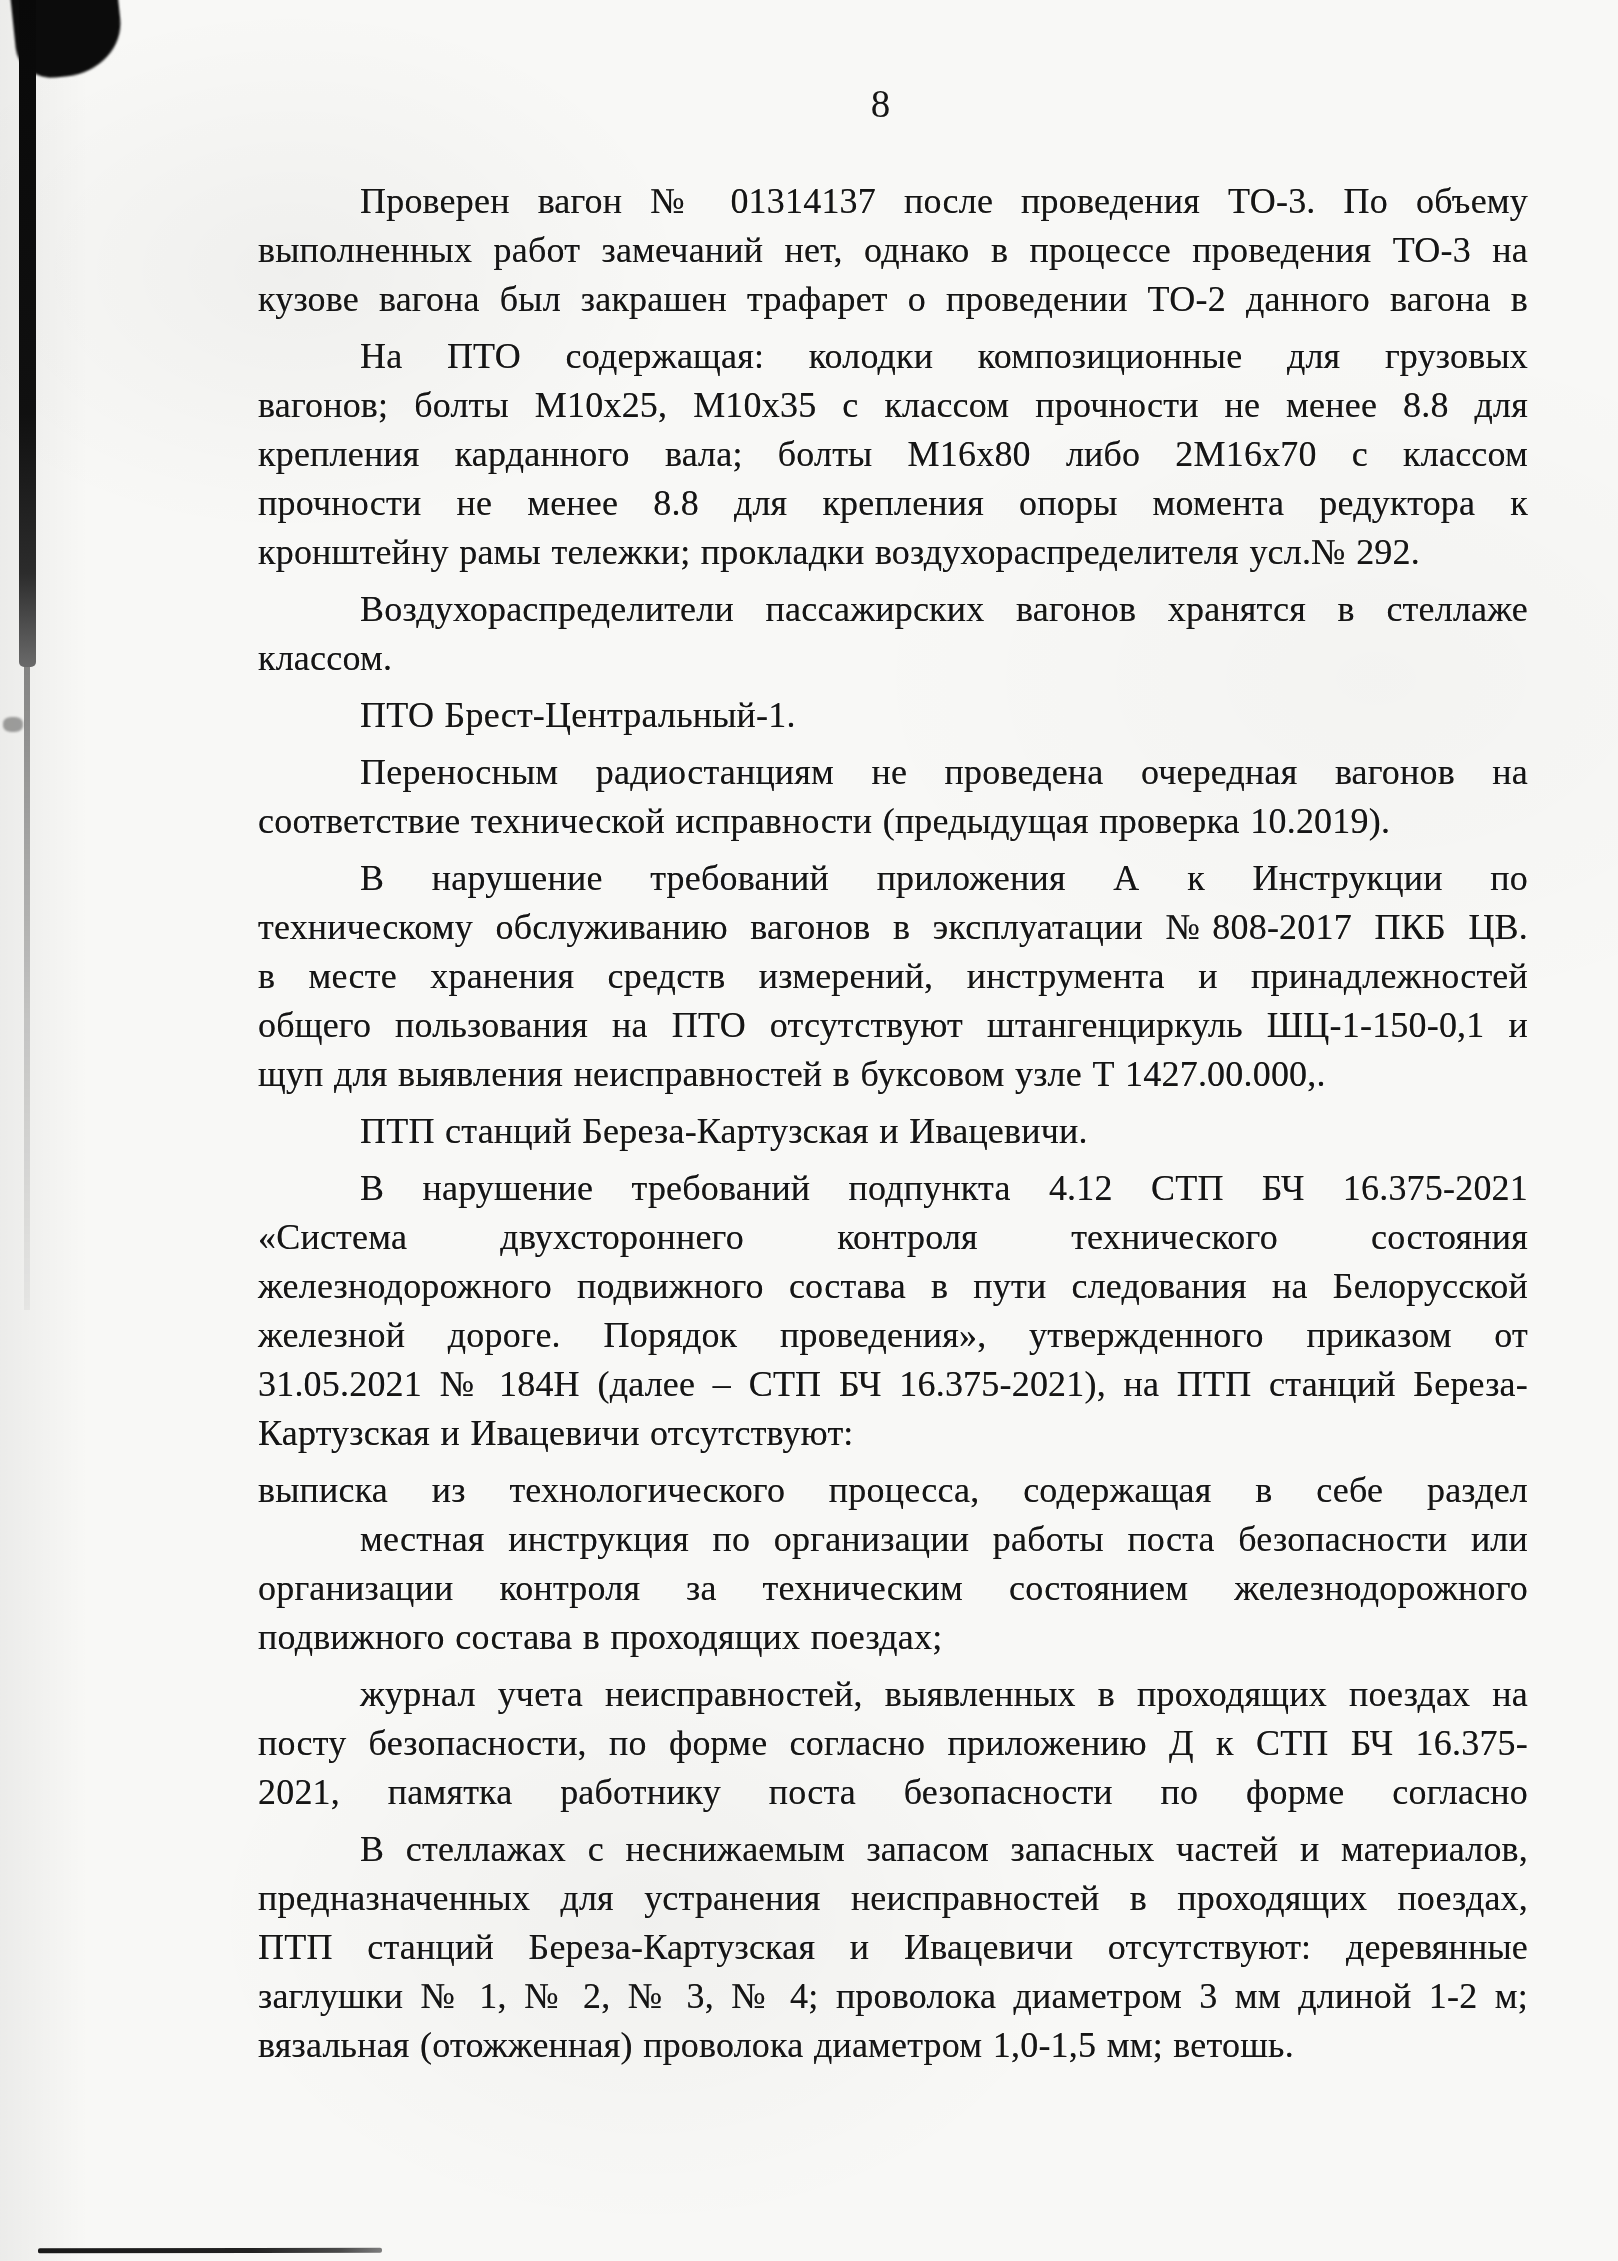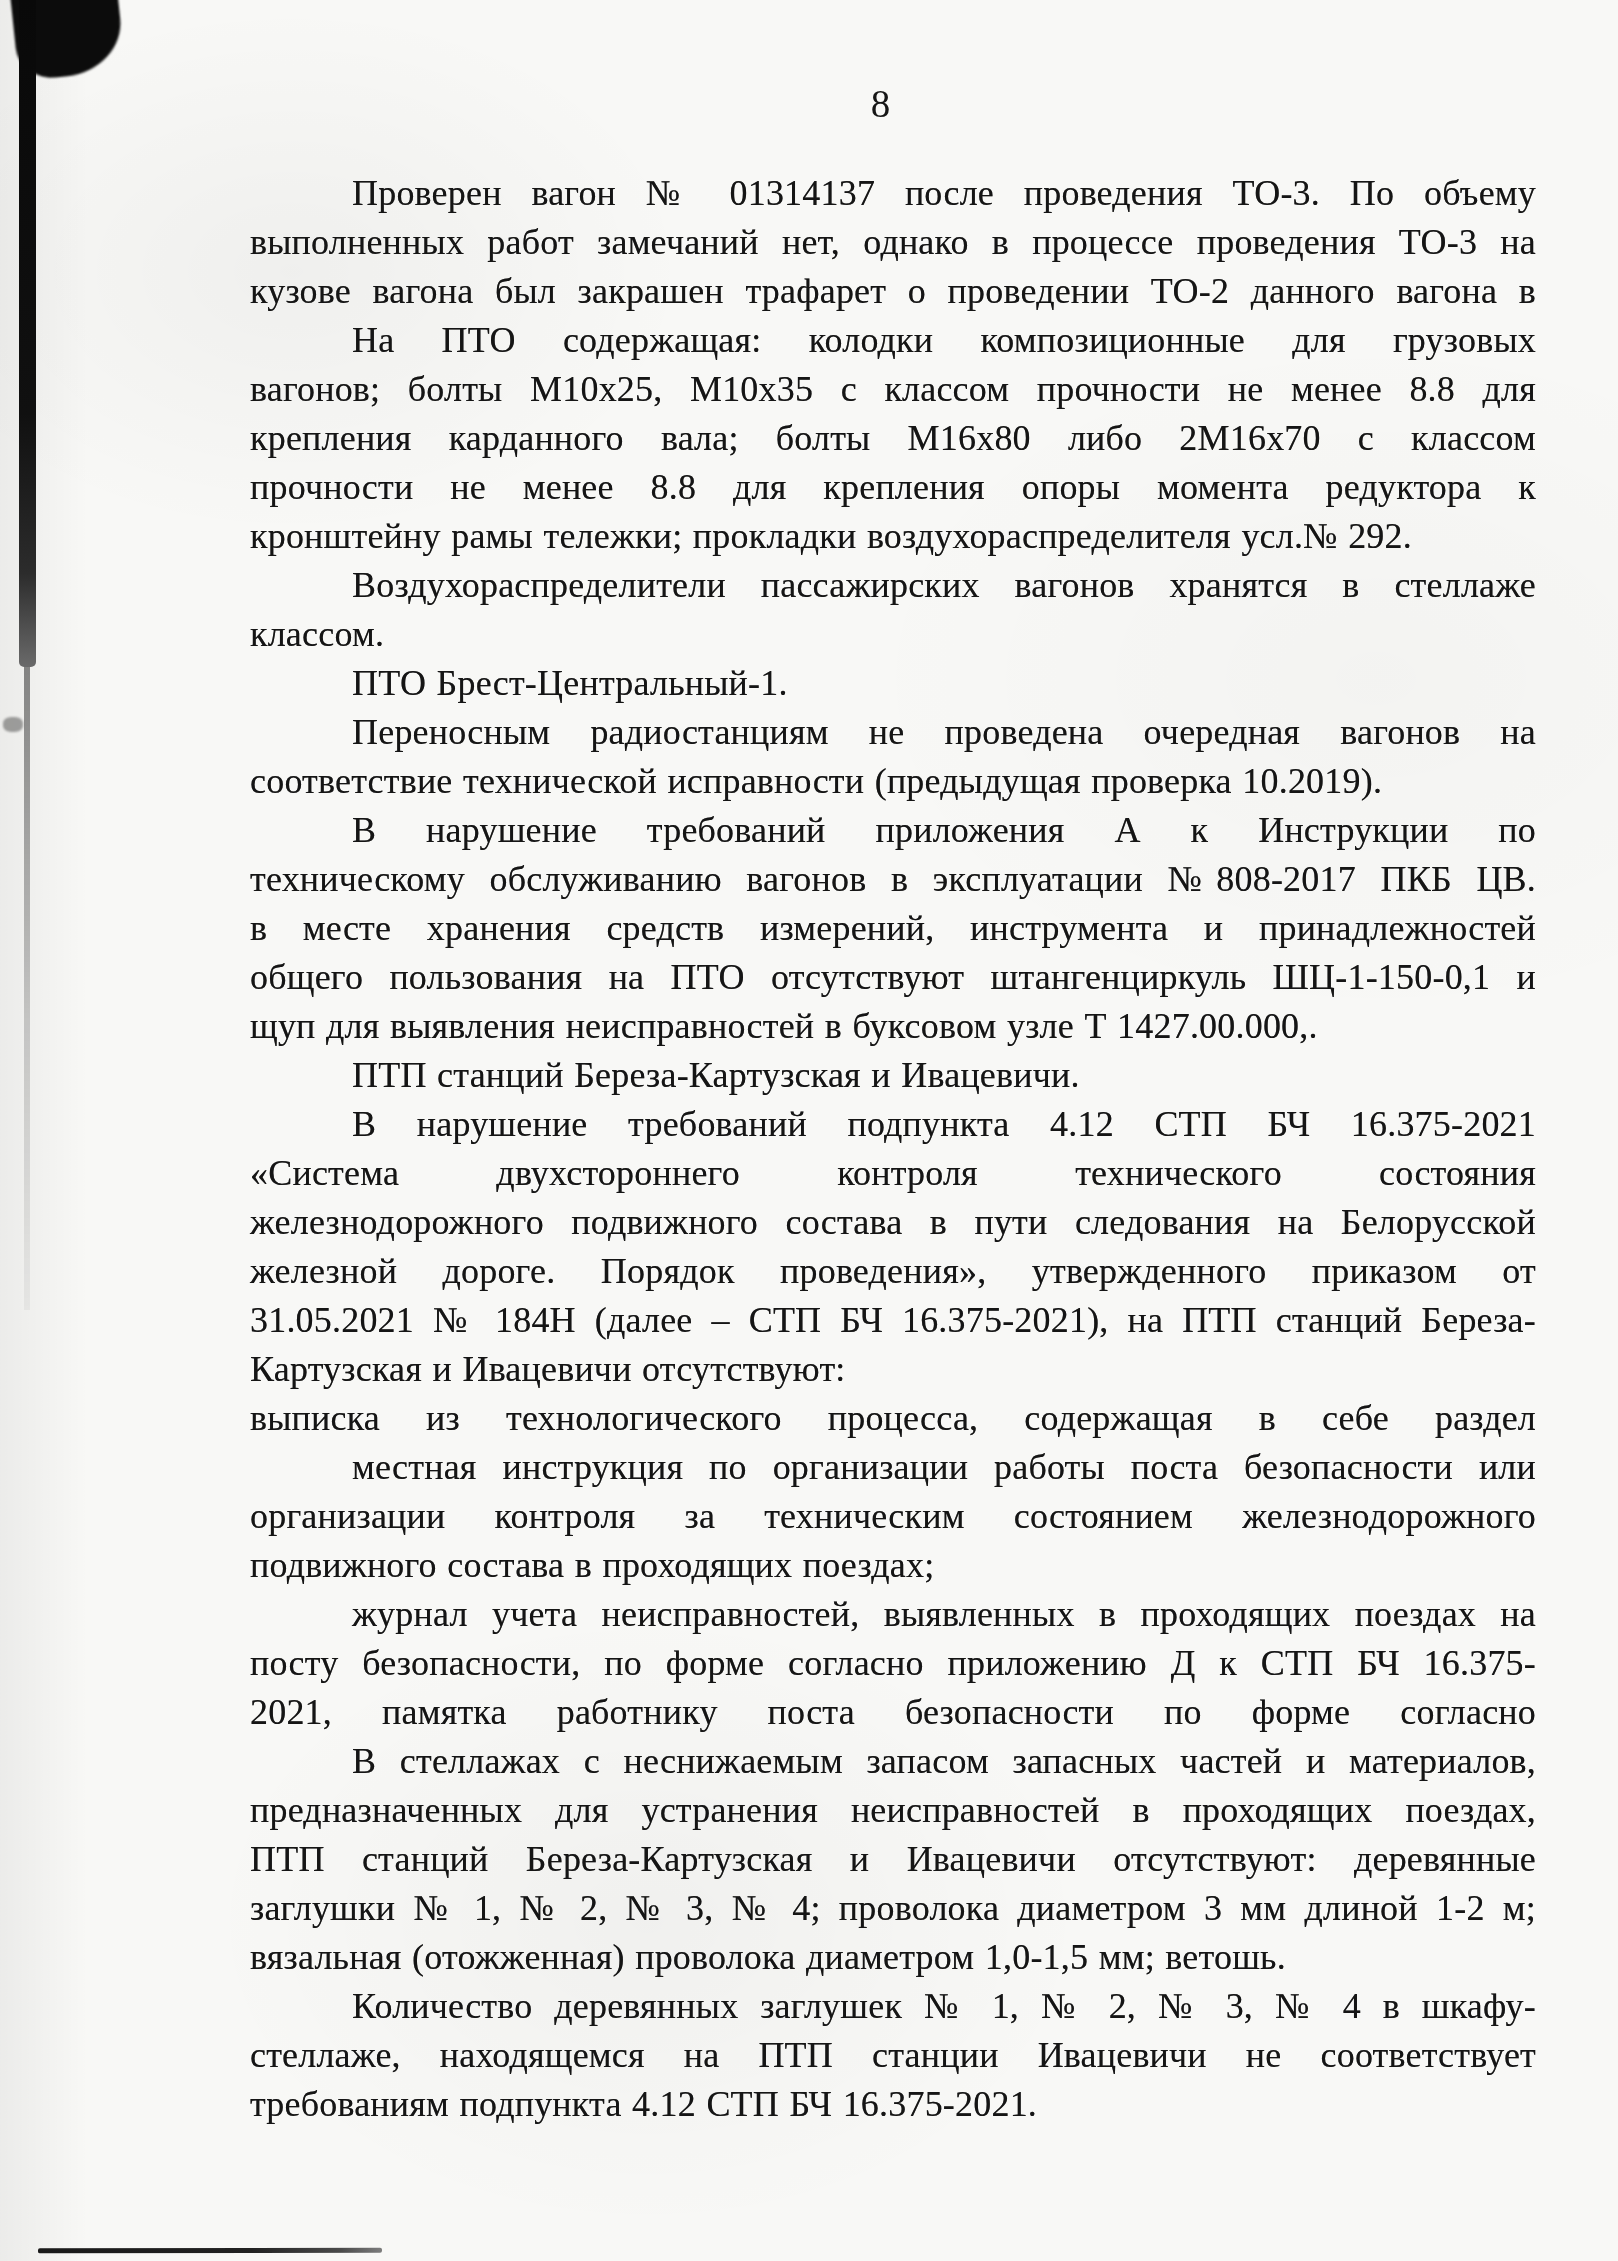--- a/index.html
+++ b/index.html
@@ -30,21 +30,21 @@
     font-size: 39px;
     line-height: 45px;
     color: #161616;
   }
   .doc-body {
     position: absolute;
     left: 250px;
     top: 169px;
     width: 1286px;
   }
-  .para { margin: 0; padding: 0; }
+  .para { margin: 8px; padding: 0; }
   .line {
     font-size: 36px;
     line-height: 49px;
     height: 49px;
     white-space: normal;
     text-align: justify;
     text-align-last: justify;
     letter-spacing: 0.2px;
     word-spacing: 1.3px;
     text-shadow: 0 0 0.6px rgba(10,10,10,0.55);
@@ -158,22 +158,17 @@
         <div class="line">посту безопасности, по форме согласно приложению Д к СТП БЧ 16.375-</div>
         <div class="line">2021, памятка работнику поста безопасности по форме согласно</div>
       </div>
       <div class="para">
         <div class="line first">В стеллажах с неснижаемым запасом запасных частей и материалов,</div>
         <div class="line">предназначенных для устранения неисправностей в проходящих поездах,</div>
         <div class="line">ПТП станций Береза-Картузская и Ивацевичи отсутствуют: деревянные</div>
         <div class="line">заглушки № 1, № 2, № 3, № 4; проволока диаметром 3 мм длиной 1-2 м;</div>
         <div class="line last">вязальная (отожженная) проволока диаметром 1,0-1,5 мм; ветошь.</div>
       </div>
-      <div class="para">
-        <div class="line first">Количество деревянных заглушек № 1, № 2, № 3, № 4 в шкафу-</div>
-        <div class="line">стеллаже, находящемся на ПТП станции Ивацевичи не соответствует</div>
-        <div class="line last">требованиям подпункта 4.12 СТП БЧ 16.375-2021.</div>
-      </div>
     </div>
 
   <div class="scan-bottom-line"></div>
 </div>
 
 
 </body></html>

